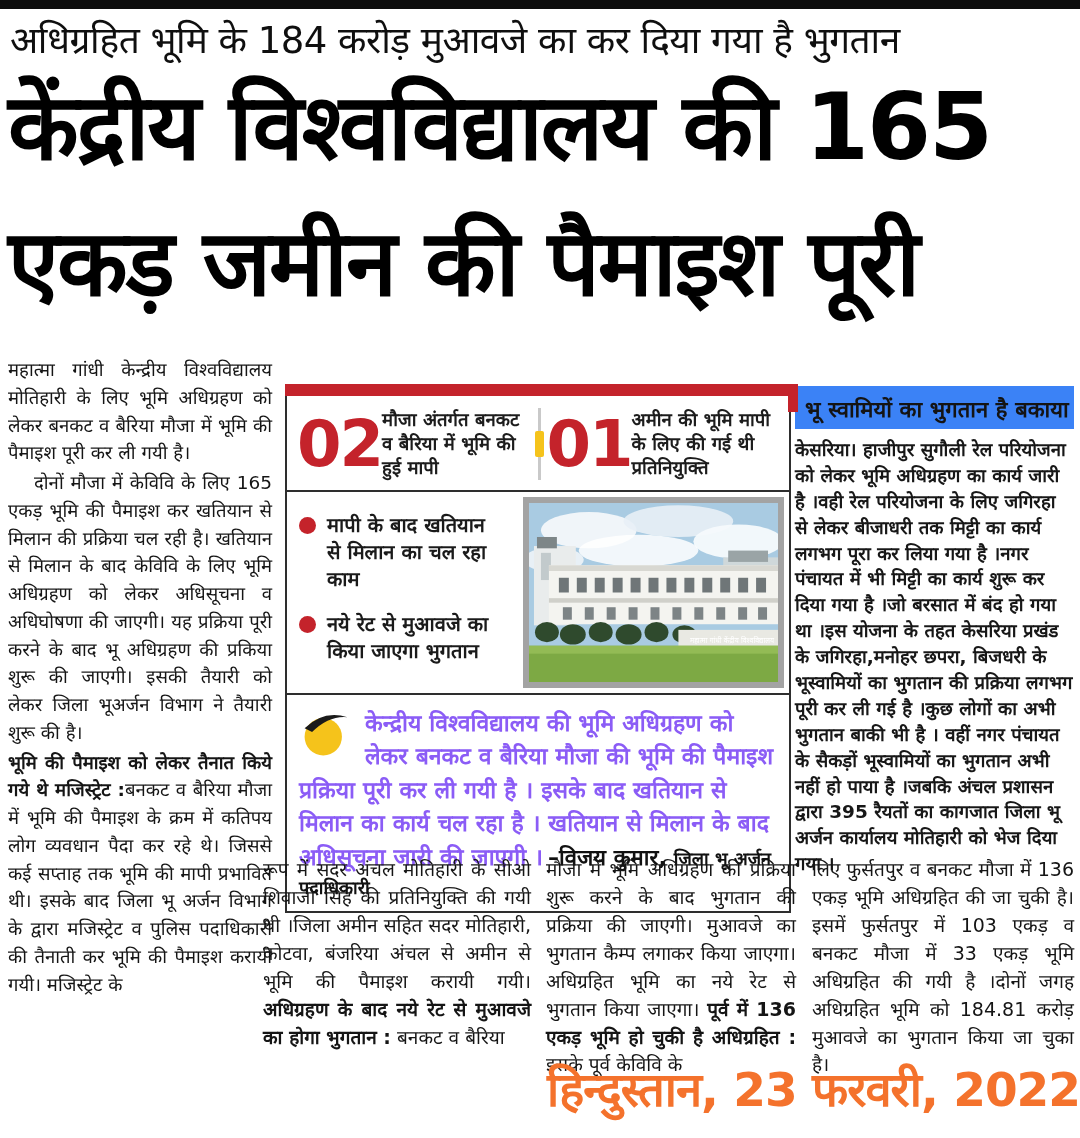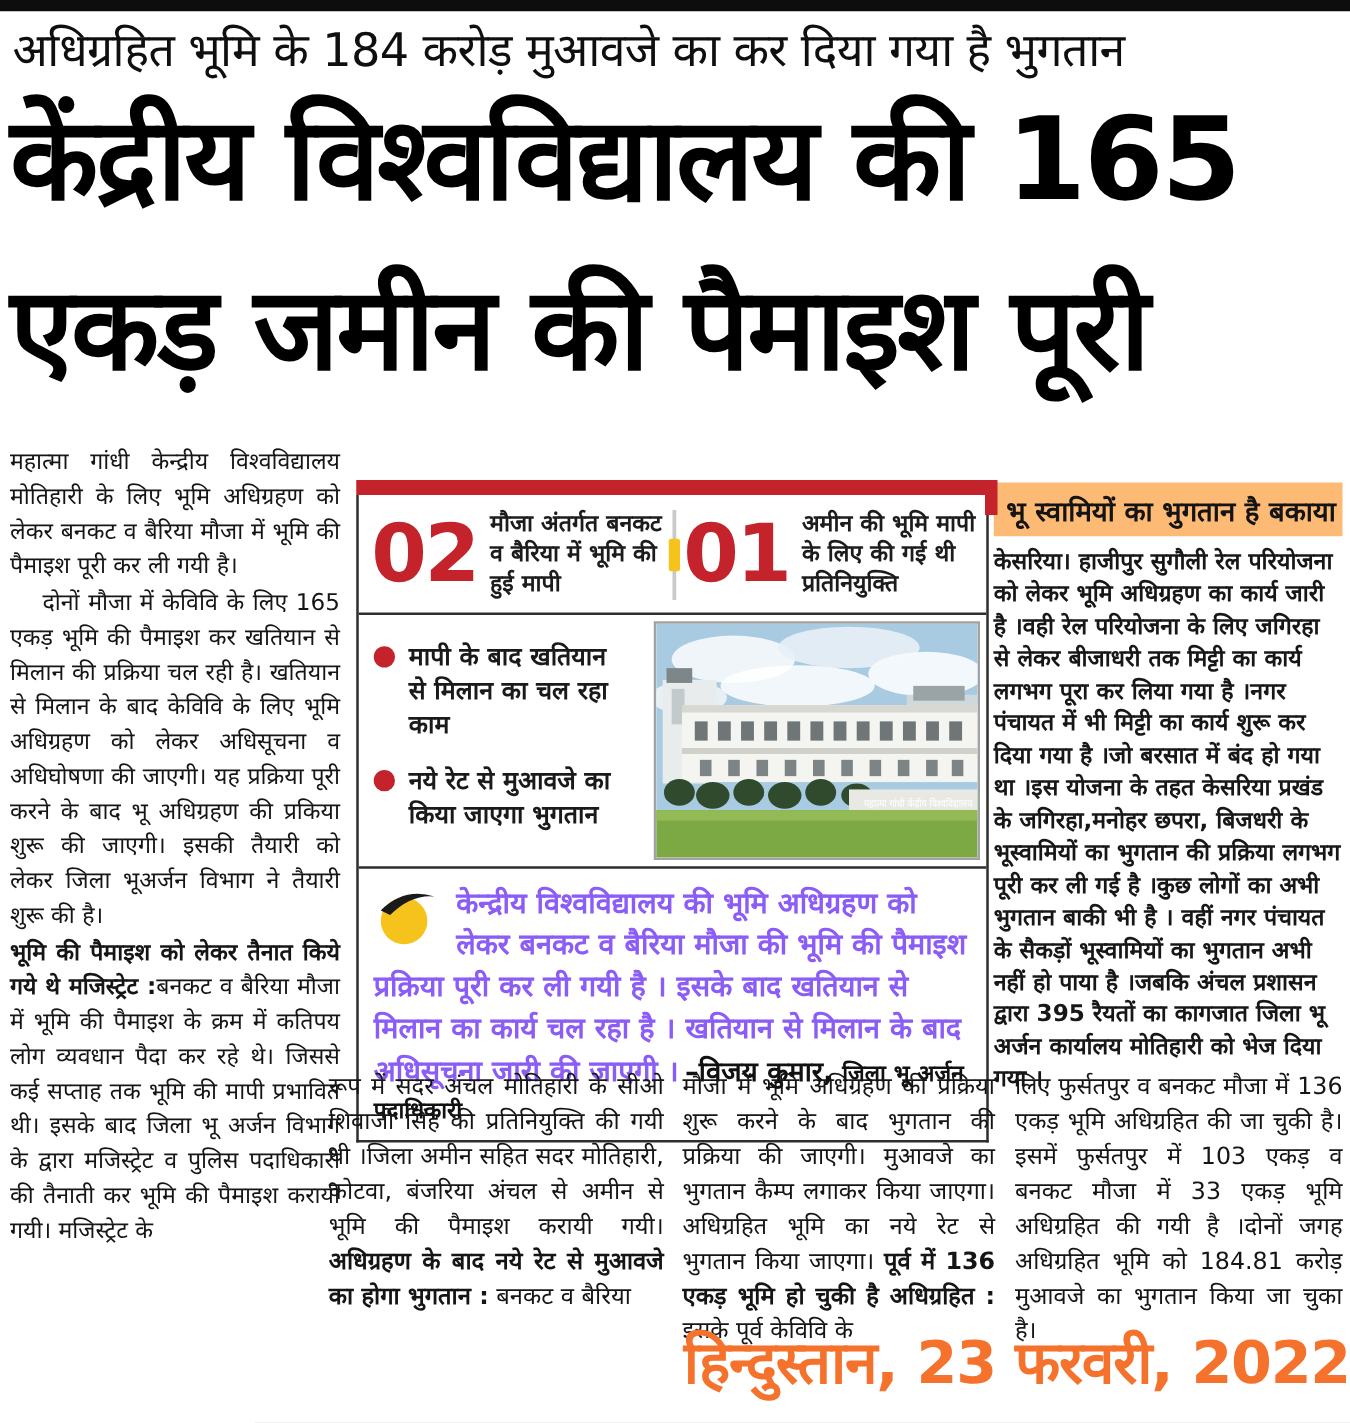--- a/index.html
+++ b/index.html
@@ -27,44 +27,44 @@
   .body-text { font-size:18.5px; line-height:1.5; text-align:justify; color:#151515; }
   .body-text p { margin:0 0 2px 0; }
   .indent { text-indent:26px; }
   .inline-bold { font-weight:800; }
 
   
   .mid { position:absolute; left:285px; top:384px; width:506px; }
   .redbar { height:12px; background:#c4232b; }
   .mid-box { border:2px solid #2e2e2e; border-top:none; background:#fff; }
   .stats { display:flex; align-items:center; padding:12px 8px 10px 10px; border-bottom:2px solid #2e2e2e; }
-  .stat { flex:1; display:flex; align-items:center; gap:10px; }
+  .stat { flex:1; display:flex; align-items:center; gap:0; }
   .stat-number { font-size:64px; font-weight:900; color:#c4232b; letter-spacing:-2px; line-height:1; }
   .stat-label { font-size:18.5px; font-weight:700; line-height:1.3; color:#1c1c1c; }
   .stat-divider { width:3px; align-self:stretch; background:#c9c9c9; position:relative; margin:0 6px; }
   .stat-divider .yellow { position:absolute; left:-3px; top:32%; width:9px; height:36%; background:#f5c31b; border-radius:2px; }
 
   .content-row { display:flex; border-bottom:2px solid #2e2e2e; }
   .bullets { width:236px; padding:20px 22px 10px 12px; box-sizing:border-box; }
   .bullet { display:flex; gap:11px; margin-bottom:18px; }
   .bullet-dot { flex:none; width:17px; height:17px; border-radius:50%; background:#c4232b; margin-top:5px; }
   .bullet-text { font-size:20px; font-weight:700; line-height:1.35; color:#1a1a1a; }
-  .photo-wrap { flex:1; margin:5px 5px 5px 0; border:2px solid #a3a3a3; }
+  .photo-wrap { flex:1; margin:5px 5px 5px 0; border:6px solid #a3a3a3; }
   .photo-wrap svg { display:block; width:100%; height:100%; }
 
   .quote-row { padding:12px 14px 12px 12px; }
   .quote-glyph { float:left; width:56px; height:48px; margin:2px 10px 2px 0; }
   .quote-text { font-size:23px; font-weight:700; line-height:1.45; color:#8b5cf6; }
   .quote-attrib { font-size:22px; }
   .quote-author { font-weight:800; }
   .quote-designation { font-size:18px; font-weight:600; }
 
   
   .right-col { position:absolute; left:795px; top:386px; width:279px; }
-  .right-header { position:relative; background:#fdba74; padding:7px 6px 6px 10px; font-size:22px; font-weight:800; color:#141414; white-space:nowrap; }
+  .right-header { position:relative; background:#3b82f6; padding:7px 6px 6px 10px; font-size:22px; font-weight:800; color:#141414; white-space:nowrap; }
   .red-notch { position:absolute; left:-7px; top:-2px; width:10px; height:28px; background:#c4232b; }
   .right-body { margin-top:8px; font-size:18.5px; line-height:1.4; color:#171717; text-align:left; font-weight:700; }
 
   
   .bottom-col { position:absolute; top:856px; font-size:19px; line-height:1.47; text-align:justify; color:#151515; }
   .bc1 { left:263px; width:268px; }
   .bc2 { left:546px; width:250px; }
   .bc3 { left:812px; width:262px; }
 
   .footer-caption {

